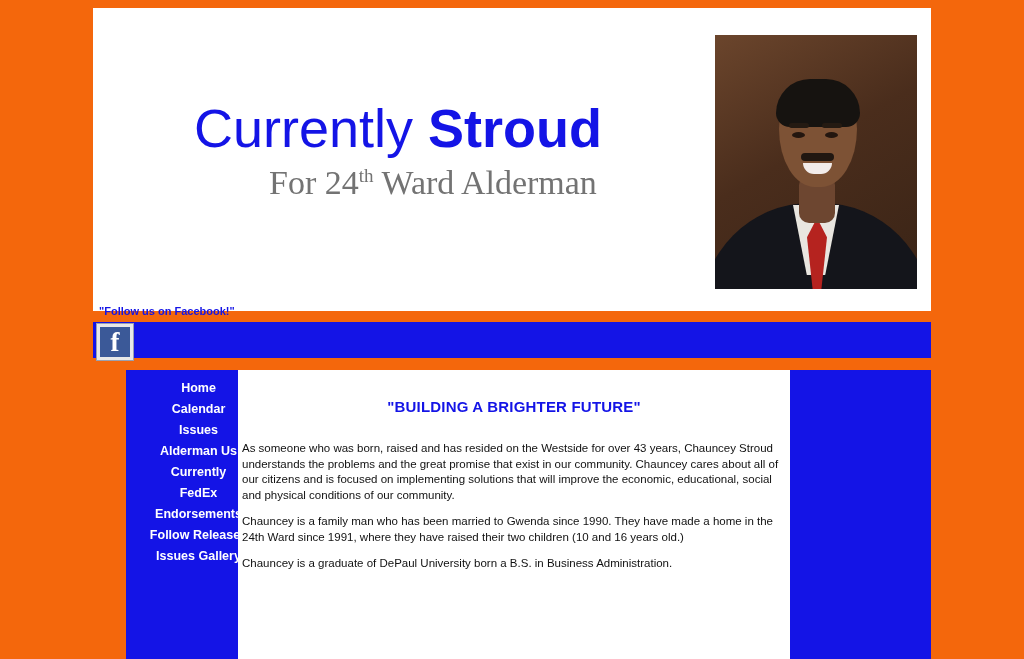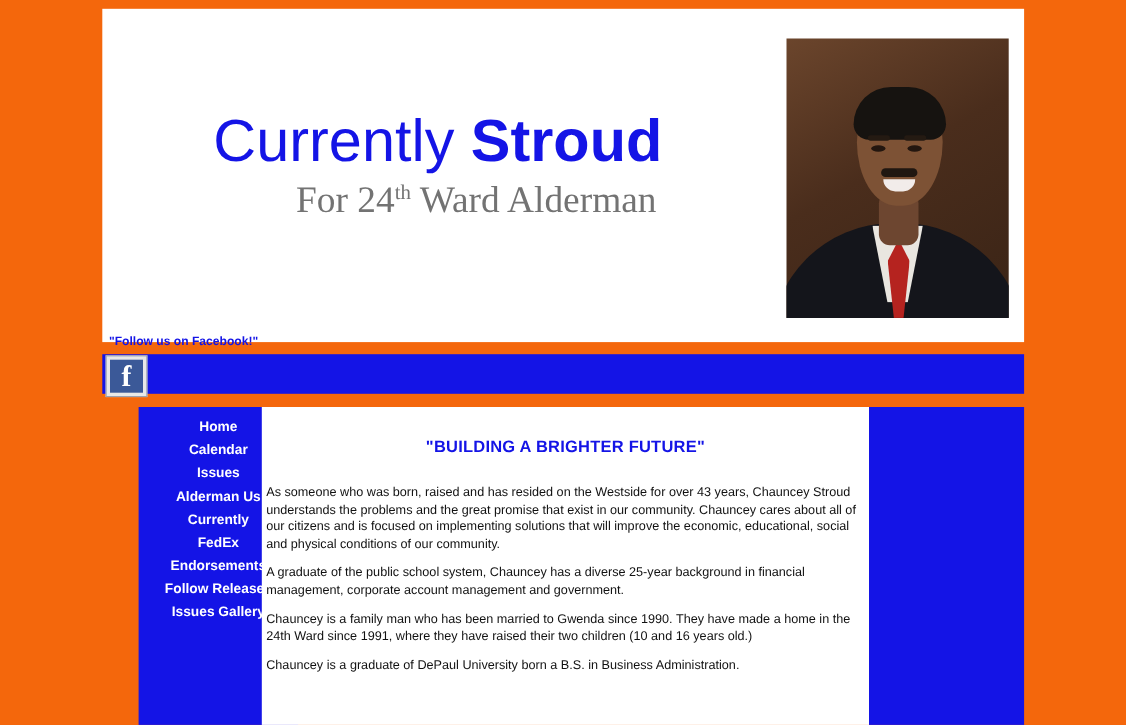--- a/index.html
+++ b/index.html
@@ -306,21 +306,20 @@
       <div class="nav-item">Endorsements</div>
       <div class="nav-item">Follow Releases</div>
       <div class="nav-item">Issues Gallery</div>
     </div>
   </div>
 
   <div class="center-col">
     <div class="headline">"BUILDING A BRIGHTER FUTURE"</div>
     <div class="body-copy">
       <p>As someone who was born, raised and has resided on the Westside for over 43 years, Chauncey Stroud understands the problems and the great promise that exist in our community. Chauncey cares about all of our citizens and is focused on implementing solutions that will improve the economic, educational, social and physical conditions of our community.</p>
-      <p>A graduate of the public school system, Chauncey has a diverse 25-year background in financial management, corporate account management and government.</p>
       <p>Chauncey is a family man who has been married to Gwenda since 1990. They have made a home in the 24th Ward since 1991, where they have raised their two children (10 and 16 years old.)</p>
       <p>Chauncey is a graduate of DePaul University born a B.S. in Business Administration.</p>
     </div>
   </div>
 
   <div class="right-col"></div>
 
 </div>
 
 </body></html>

